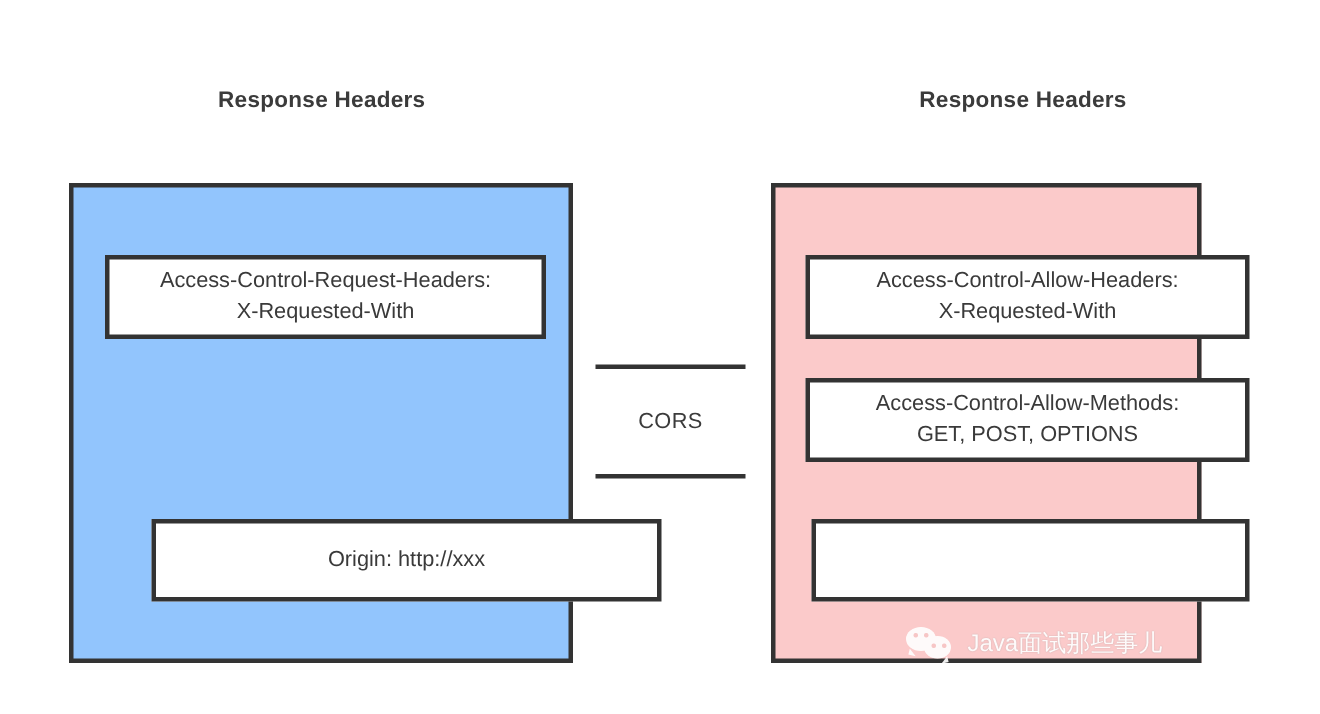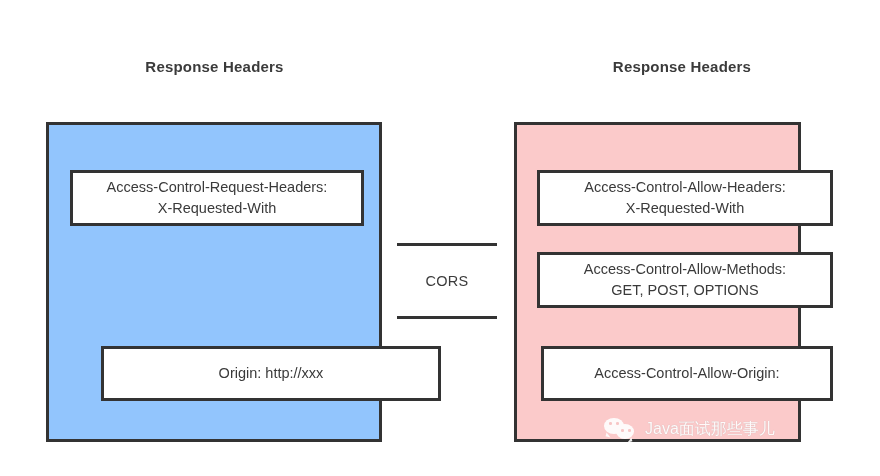--- a/index.html
+++ b/index.html
@@ -224,21 +224,20 @@
 
     <div class="hbox b2">
       <span>
         <span class="txt">Access-Control-Allow-Methods:</span>
         <span class="txt">GET, POST, OPTIONS</span>
       </span>
     </div>
 
     <div class="hbox b3">
       <span>
-        <span class="txt">Access-Control-Allow-Origin:</span>
       </span>
     </div>
 
   </div>
 
   <div class="watermark">
     <span class="wechat">
       <span class="bubble-big"></span>
       <span class="bubble-small"></span>
       <span class="dot d1"></span>

